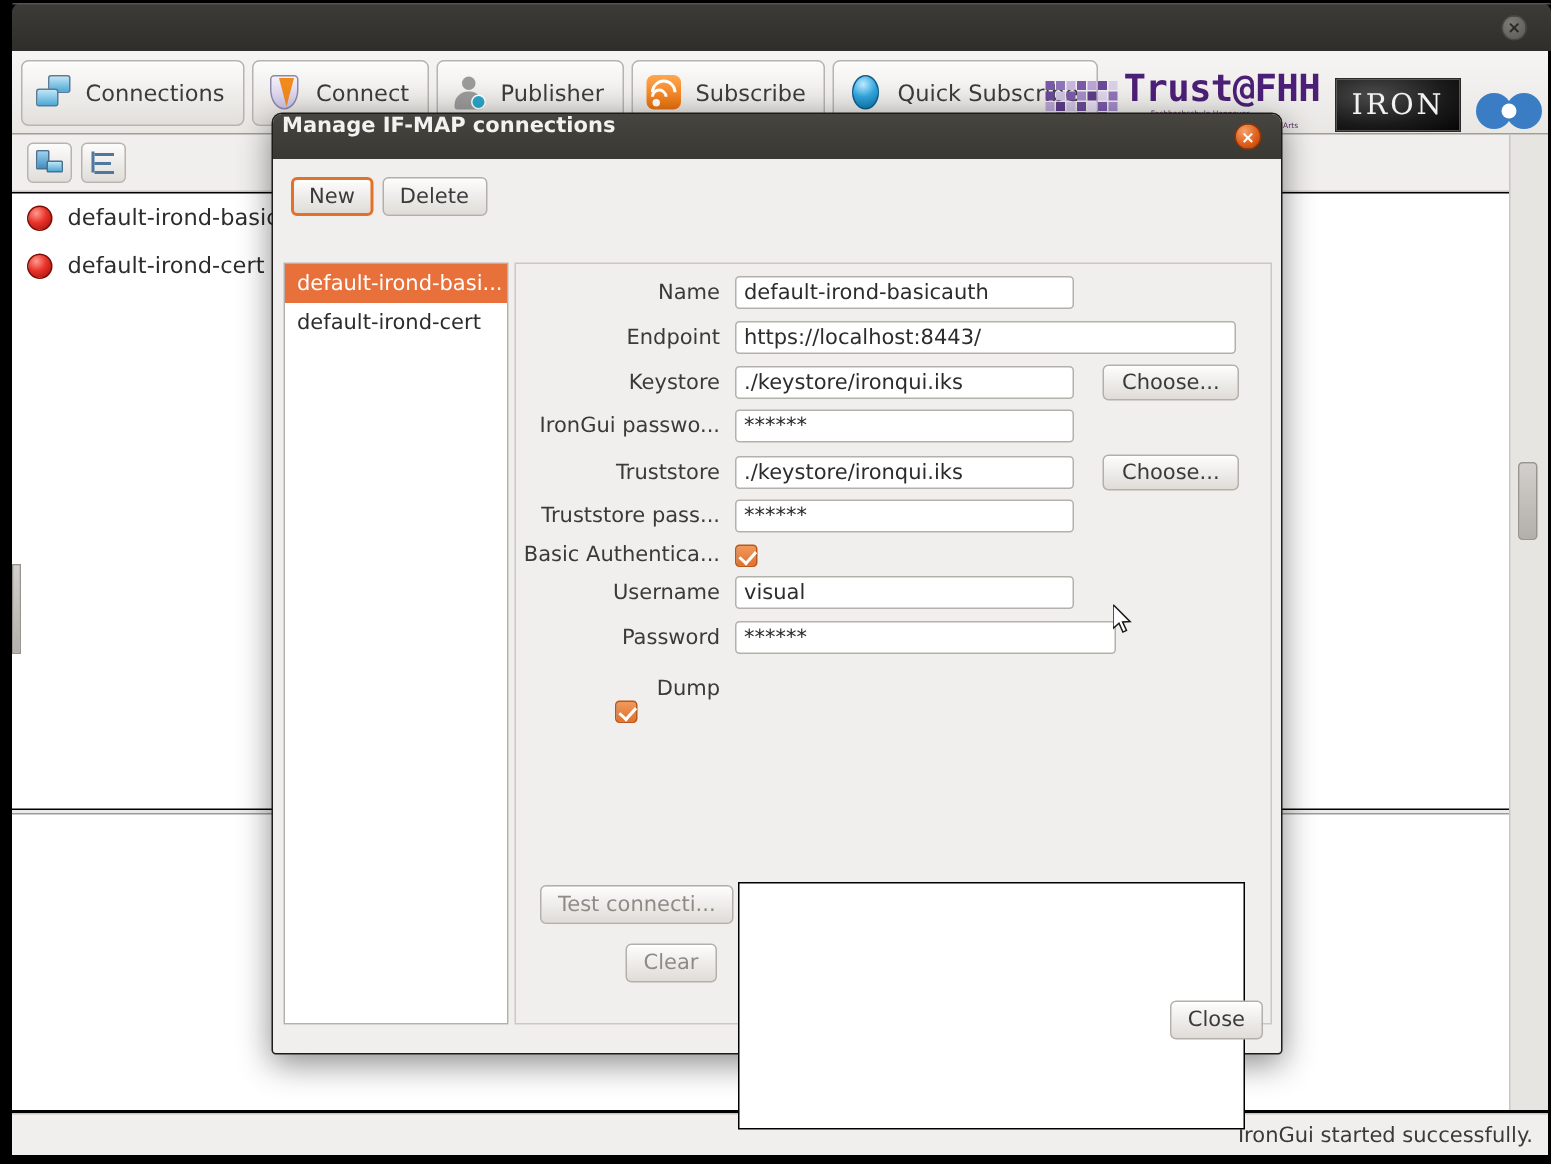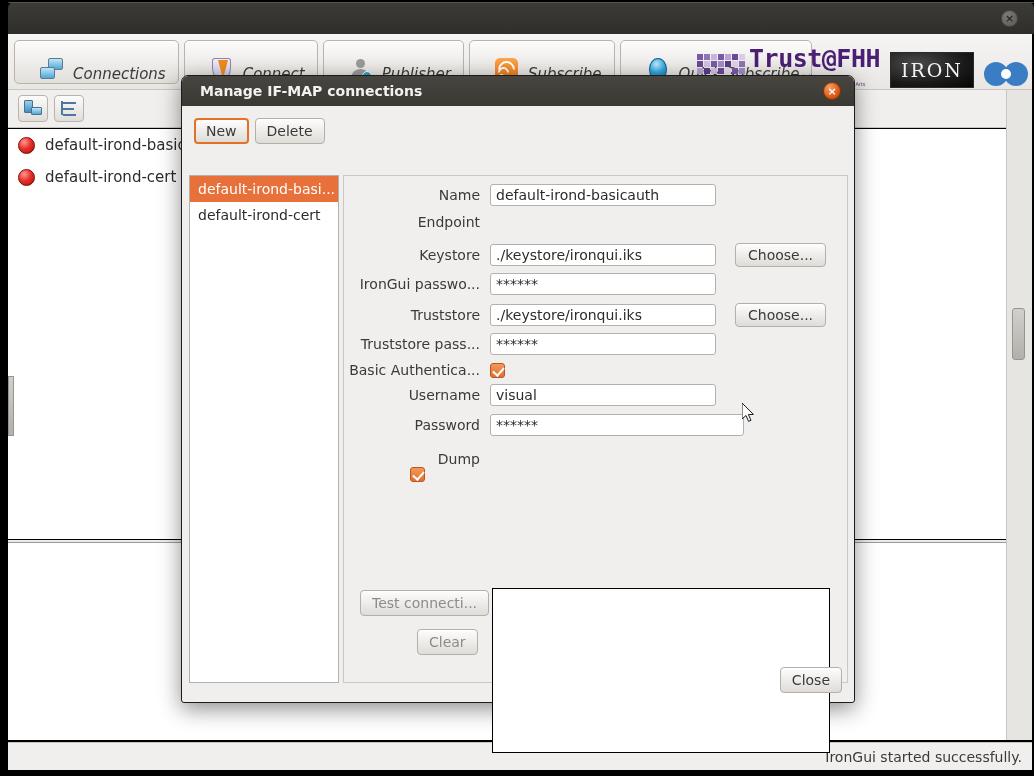--- a/index.html
+++ b/index.html
@@ -34,26 +34,26 @@
   }
 
   
   .toolbar {
     position: absolute; left: 8px; top: 34px; width: 1024px; height: 56px;
     background: linear-gradient(#f6f5f4, #e9e7e4);
     border-bottom: 1px solid #c9c6c1;
     display: flex; align-items: center; padding-left: 6px;
   }
   .tbtn {
-    height: 44px; margin-right: 5px; padding: 0 12px 0 24px;
-    display: flex; align-items: flex-end; gap: 8px;
+    height: 44px; margin-right: 5px; padding: 0 12px 0 8px;
+    display: flex; align-items: center; gap: 8px;
     border: 1px solid #b7b4af; border-radius: 5px;
     background: linear-gradient(#fcfcfb, #e2dfdb);
     box-shadow: inset 0 1px 0 #fff;
-    color: #3b3b3b; font-size: 15px; white-space: nowrap; font-style: italic;
+    color: #3b3b3b; font-size: 15px; white-space: nowrap;
   }
   .tbtn .ic { width: 26px; height: 26px; position: relative; flex: 0 0 26px; }
 
   
   .ic-connections .m1, .ic-connections .m2 {
     position: absolute; width: 15px; height: 12px; border: 1px solid #5d7a92;
     border-radius: 2px; background: linear-gradient(#bfe6f7, #4fa9d4);
   }
   .ic-connections .m1 { left: 9px; top: 1px; }
   .ic-connections .m2 { left: 1px; top: 10px; }
@@ -206,21 +206,21 @@
   .dialog {
     position: absolute; left: 181px; top: 75px; width: 674px; height: 628px;
     background: #f0efed;
     border: 1px solid #1d1c1a;
     border-radius: 7px 7px 3px 3px;
     box-shadow: 0 6px 22px rgba(0,0,0,0.45);
   }
   .dlg-title {
     height: 30px; background: linear-gradient(#47453f, #3a3833);
     border-radius: 6px 6px 0 0;
-    display: flex; align-items: center; padding-left: 18px;
+    display: flex; padding-left: 6px;
     color: #f3f2f0; font-size: 14px; font-weight: bold;
     position: relative;
   }
   .dlg-x {
     position: absolute; right: 13px; top: 6px; width: 18px; height: 18px; border-radius: 50%;
     background: radial-gradient(circle at 35% 28%, #f3a26a 0%, #e0601c 55%, #ad3f07 100%);
     border: 1px solid #8d3405;
     display: flex; align-items: center; justify-content: center;
     color: #ffffff; font-size: 11px; line-height: 1; font-weight: bold;
   }
@@ -464,20 +464,21 @@
 
       <div class="dlg-form">
 
         <div class="frow" style="left:0; top:8px;">
           <span class="flabel">Name</span>
           <span class="finput" style="width:226px">default-irond-basicauth</span>
         </div>
 
         <div class="frow" style="left:0; top:38px;">
           <span class="flabel">Endpoint</span>
+          <span class="finput" style="width:334px">https://localhost:8443/</span>
         </div>
 
         <div class="frow" style="left:0; top:67px;">
           <span class="flabel">Keystore</span>
           <span class="finput" style="width:226px">./keystore/ironqui.iks</span>
           <button class="btn" style="margin-left:19px; padding:3px 12px;">Choose...</button>
         </div>
 
         <div class="frow" style="left:0; top:97px;">
           <span class="flabel">IronGui passwo...</span>

